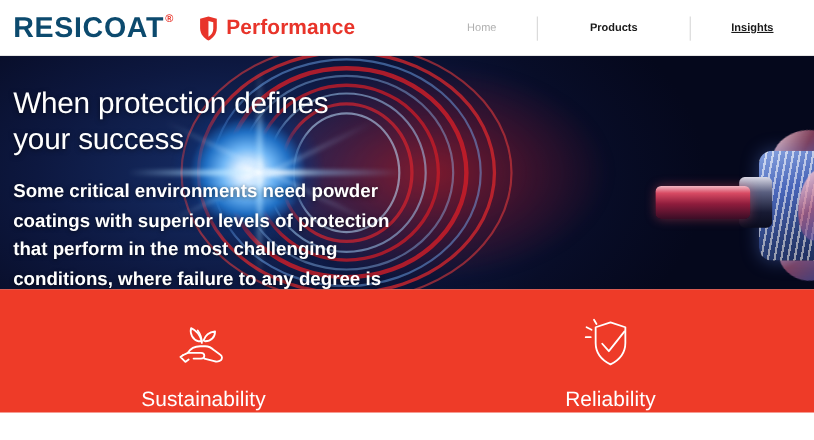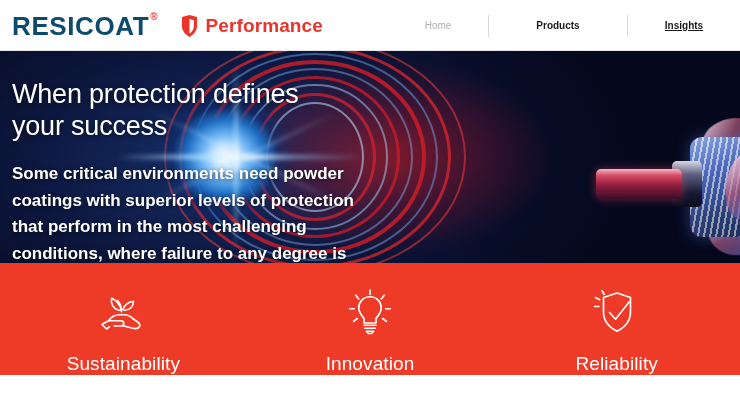--- a/index.html
+++ b/index.html
@@ -241,36 +241,20 @@
         <path d="M35 31 C33 24 29 18 22 15 C20 22 24 29 31 31 Z"></path>
         <path d="M37 30 C39 24 44 20 51 19 C51 26 46 31 39 31 Z"></path>
         <path d="M35 33 C35 27 33 22 30 18"></path>
         <path d="M12 48 L18 45 L26 45 L34 45 C37 45 38 47 38 48.5 C38 50 37 52 34 52 L25 52"></path>
         <path d="M18 45 C21 40 27 37 33 37 L39 37 C43 37 47 39 50 42 L57 47 C60 49 60 52 58 54 C56 55.5 53 56 50 55 L38 52"></path>
         <path d="M12 48 L9 50 L15 56 L19 53"></path>
       </svg>
       <div class="feature-label">Sustainability</div>
     </div>
 
-    <div class="feature">
-      <svg class="feature-icon" viewBox="0 0 74 68" fill="none" stroke="#ffffff" stroke-width="2.2" stroke-linecap="round" stroke-linejoin="round">
-        <path d="M37 10 L37 4"></path>
-        <path d="M22 16 L18 11"></path>
-        <path d="M52 16 L56 11"></path>
-        <path d="M16 29 L10 29"></path>
-        <path d="M58 29 L64 29"></path>
-        <path d="M20 42 L15 46"></path>
-        <path d="M54 42 L59 46"></path>
-        <path d="M37 13 C28 13 22 20 22 28 C22 34 26 38 29 42 L29 48 L45 48 L45 42 C48 38 52 34 52 28 C52 20 46 13 37 13 Z"></path>
-        <path d="M29 51 L45 51"></path>
-        <path d="M30 55 L44 55"></path>
-        <path d="M32 59 L42 59 L39 62 L35 62 Z"></path>
-      </svg>
-      <div class="feature-label">Innovation</div>
-    </div>
 
     <div class="feature">
       <svg class="feature-icon" viewBox="0 0 74 68" fill="none" stroke="#ffffff" stroke-width="2.2" stroke-linecap="round" stroke-linejoin="round">
         <path d="M20 10 L17 5"></path>
         <path d="M14 17 L8 14"></path>
         <path d="M13 26 L7 26"></path>
         <path d="M37 8 L55 14 L55 33 C55 45 47 54 37 59 C27 54 19 45 19 33 L19 14 Z"></path>
         <path d="M27 34 L35 43 L54 19"></path>
       </svg>
       <div class="feature-label">Reliability</div>

